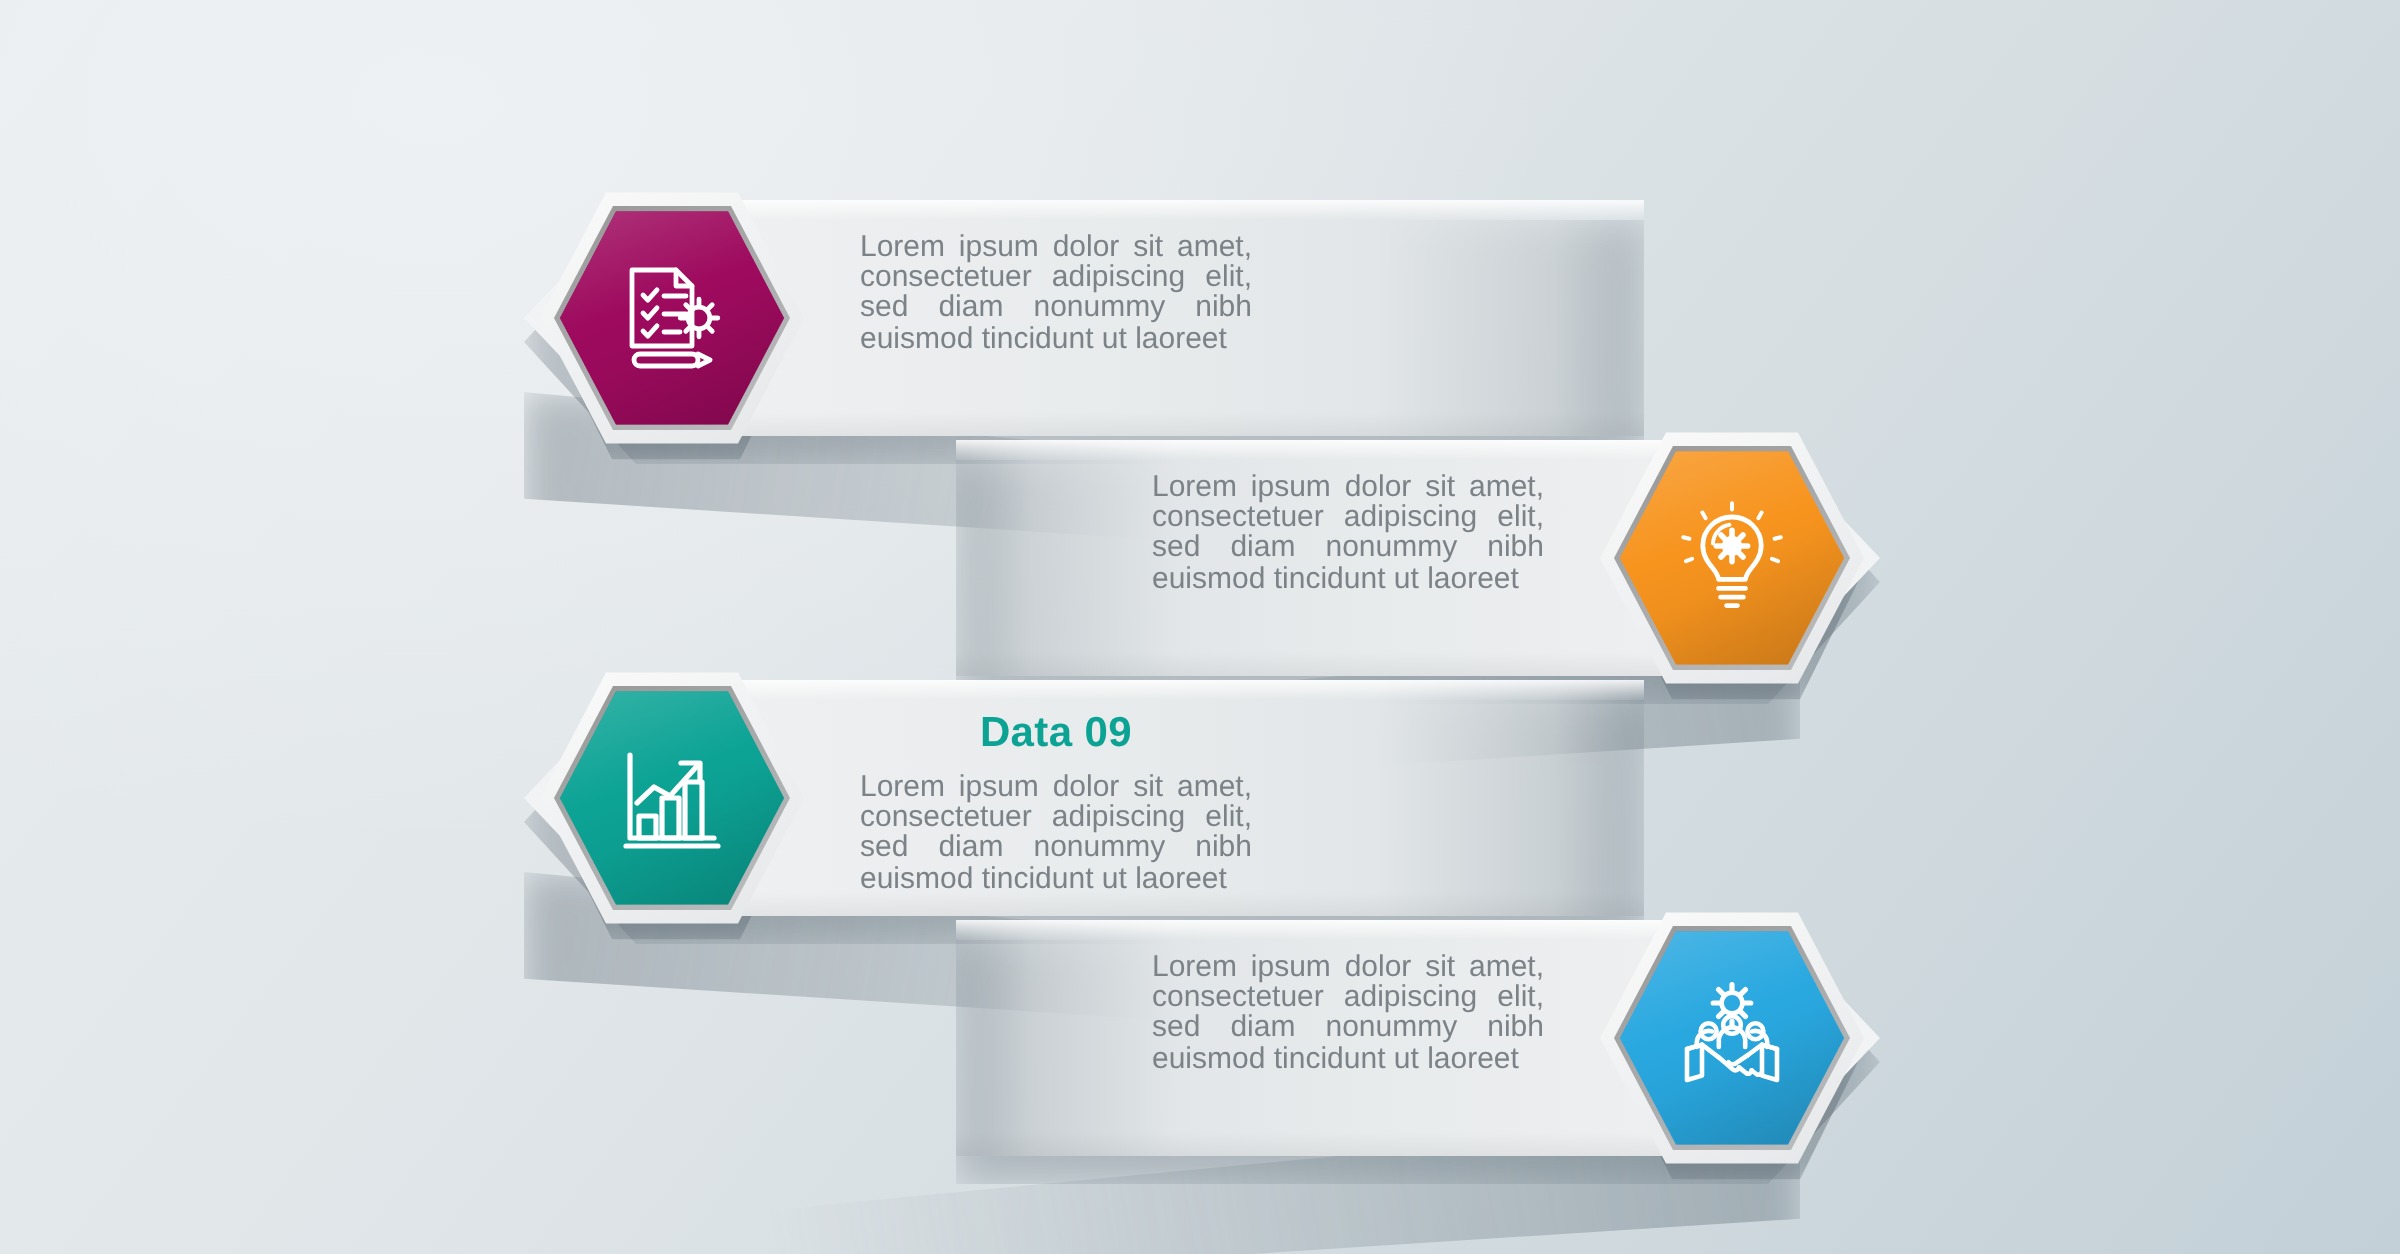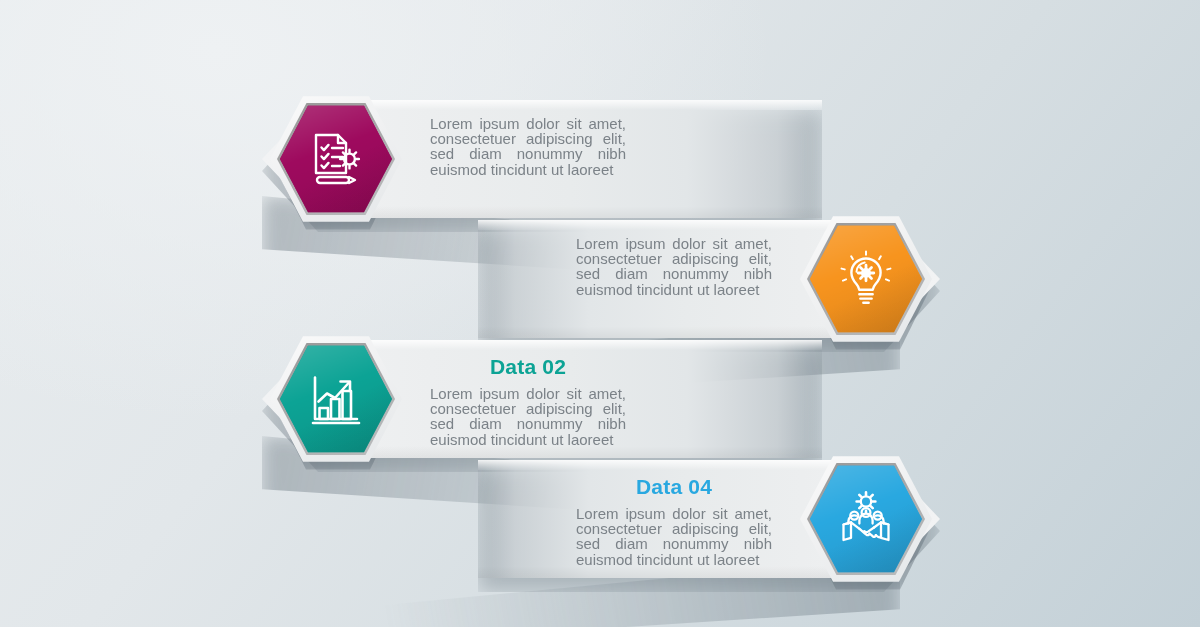--- a/index.html
+++ b/index.html
@@ -192,21 +192,21 @@
         </svg>
       </div>
     </div>
   </div>
 
   <div class="row left" id="row3">
     <div class="plateshadow"></div>
     <div class="plate"></div>
 
     <div class="txt">
-      <div class="title" style="color: rgb(12, 163, 149);">Data 02</div>
+      <div class="title" style="color: rgb(12, 163, 149);">Data 09</div>
       <div class="body">Lorem ipsum dolor sit amet, consectetuer adipiscing elit, sed diam nonummy nibh euismod tincidunt ut laoreet</div>
     </div>
 
     <div class="hexwrap">
       <div class="hexshadow"></div>
       <div class="hex hex-outer"></div>
       <div class="hex hex-rim"></div>
       <div class="hex hex-face" style="background: linear-gradient(150deg, rgb(12, 163, 149) 0%, rgb(12, 163, 149) 55%, rgba(0, 0, 0, 0.12) 100%), rgb(12, 163, 149);"></div>
       <div class="hexicon">
         <svg viewBox="0 0 64 64" fill="none" stroke="#fff" stroke-width="2.6" stroke-linecap="round" stroke-linejoin="round">
@@ -220,21 +220,20 @@
         </svg>
       </div>
     </div>
   </div>
 
   <div class="row right" id="row4">
     <div class="plateshadow"></div>
     <div class="plate"></div>
 
     <div class="txt">
-      <div class="title" style="color: rgb(41, 168, 224);">Data 04</div>
       <div class="body">Lorem ipsum dolor sit amet, consectetuer adipiscing elit, sed diam nonummy nibh euismod tincidunt ut laoreet</div>
     </div>
 
     <div class="hexwrap">
       <div class="hexshadow"></div>
       <div class="hex hex-outer"></div>
       <div class="hex hex-rim"></div>
       <div class="hex hex-face" style="background: linear-gradient(150deg, rgb(41, 168, 224) 0%, rgb(41, 168, 224) 55%, rgba(0, 0, 0, 0.12) 100%), rgb(41, 168, 224);"></div>
       <div class="hexicon">
         <svg viewBox="0 0 64 64" fill="none" stroke="#fff" stroke-width="2.3" stroke-linecap="round" stroke-linejoin="round">

